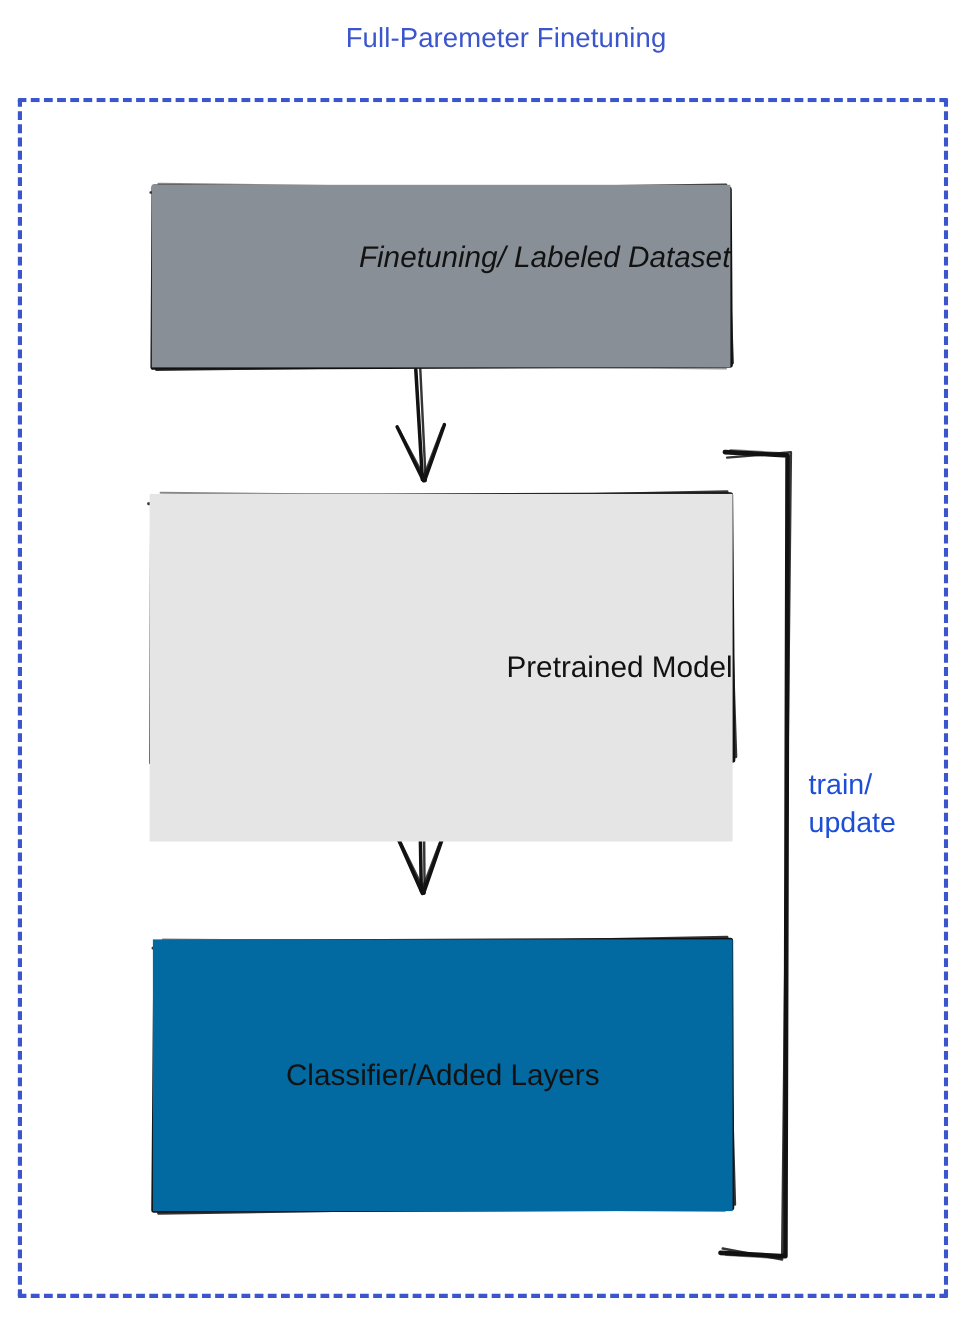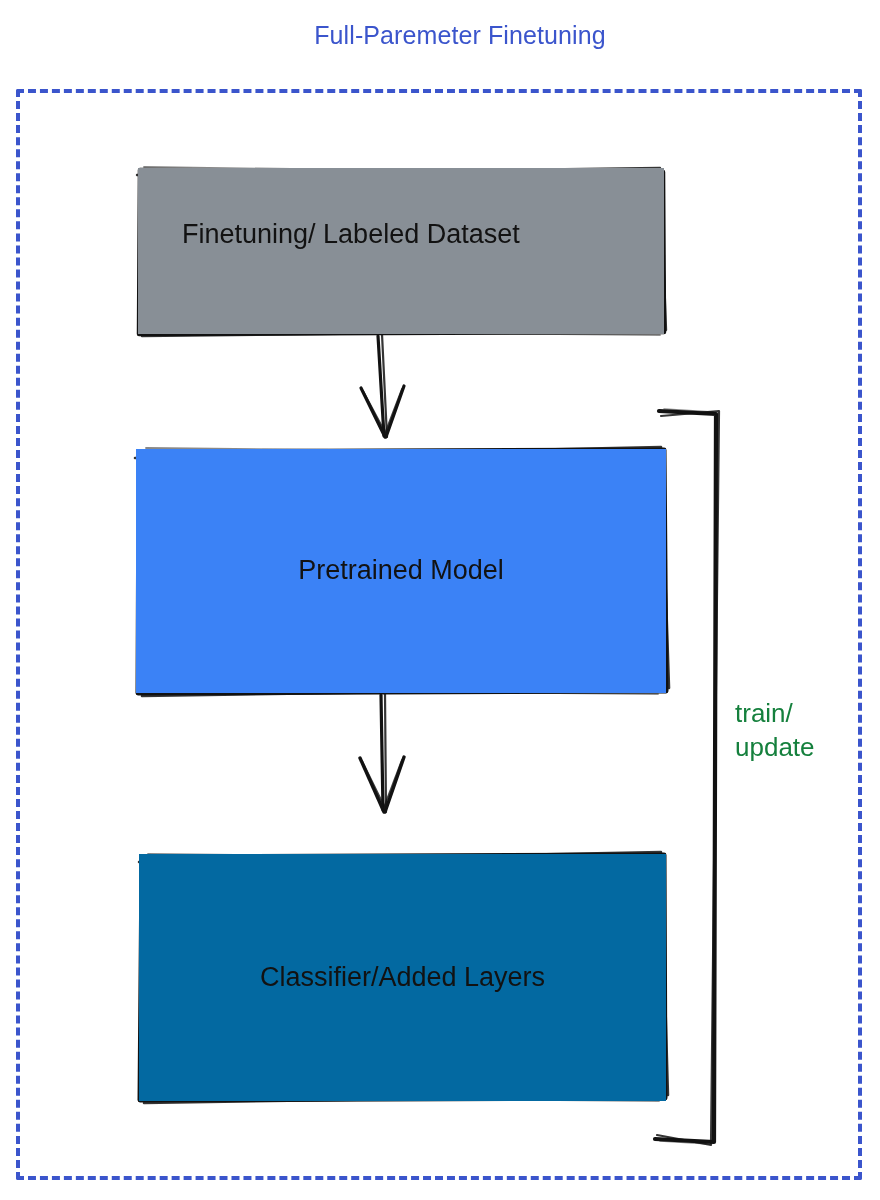--- a/index.html
+++ b/index.html
@@ -66,52 +66,53 @@
     position: relative;
     z-index: 3;
   }
 
   .node-dataset {
     left: 138px;
     top: 168px;
     width: 526px;
     height: 166px;
     background: #888f96;
-    justify-content: flex-start;
+    justify-content: flex-end;
     padding-left: 44px;
     align-items: flex-start;
     padding-top: 50px;
+    font-style: italic;
   }
 
   .node-pretrained {
     left: 136px;
     top: 449px;
     width: 530px;
-    height: 244px;
-    background: #3b82f6;
-    justify-content: center;
+    height: 316px;
+    background: #e5e5e5;
+    justify-content: flex-end;
   }
 
   .node-classifier {
     left: 139px;
     top: 854px;
     width: 527px;
     height: 247px;
     background: #0369a1;
     justify-content: center;
   }
 
   
   .loop-label {
     position: absolute;
     left: 735px;
     top: 696px;
     font-size: 26px;
     line-height: 1.32;
-    color: #15803d;
+    color: #1d4ed8;
     text-align: left;
     white-space: pre-line;
   }
 </style>
 </head>
 <body>
 
 <svg id="canvas" viewBox="0 0 880 1200" aria-hidden="true">
 
   <g fill="none" stroke="#121212" stroke-linecap="round" stroke-linejoin="round">

